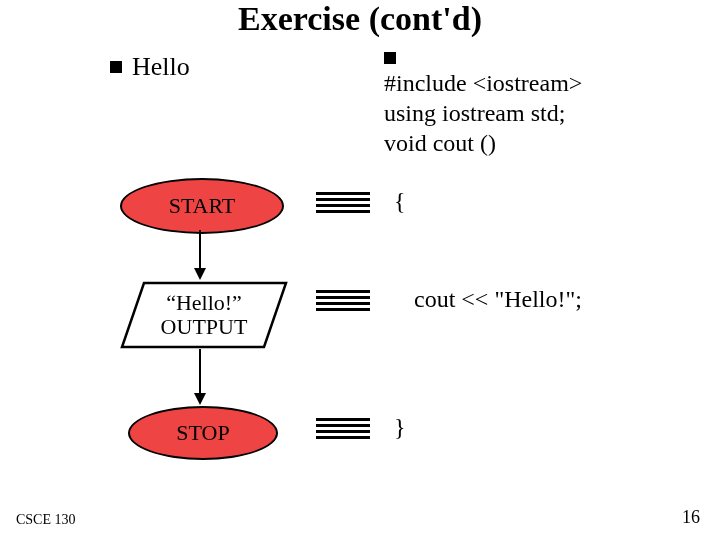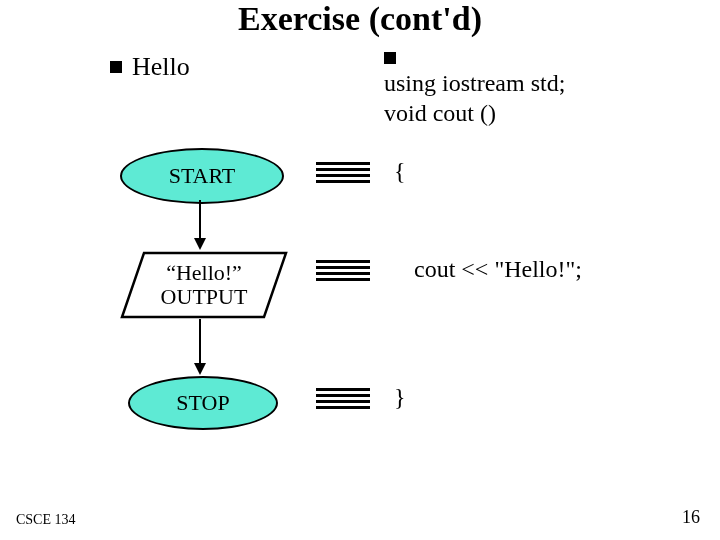--- a/index.html
+++ b/index.html
@@ -53,21 +53,21 @@
     height: 330px;
   }
   .terminal {
     position: absolute;
     border: 2.5px solid #000;
     border-radius: 50%;
     display: flex;
     align-items: center;
     justify-content: center;
     font-size: 22px;
-    background: #5eead4;
+    background: #ef4444;
   }
   .start-node { left: 10px; top: 12px; width: 160px; height: 52px; }
   .stop-node  { left: 18px; top: 240px; width: 146px; height: 50px; }
   .process {
     position: absolute;
     left: 10px; top: 115px;
     width: 168px; height: 68px;
     display: flex;
     align-items: center;
     justify-content: center;
@@ -121,20 +121,21 @@
     <div class="heading">
       <span class="bullet"></span>
       <span>Hello</span>
     </div>
   </div>
   <div class="col-right">
     <div class="heading">
       <span class="bullet"></span>
     </div>
     <div class="code-pre">
+      <div>#include &lt;iostream&gt;</div>
       <div>using iostream std;</div>
       <div>void cout ()</div>
     </div>
   </div>
 </div>
 
 <div class="flow-area" style="margin-top:8px; margin-left:110px;">
 
   <div class="terminal start-node">
     <span>START</span>
@@ -174,14 +175,14 @@
   </div>
   <div class="rhs" style="left:304px; top:120px;">cout &lt;&lt; "Hello!";</div>
 
   <div class="equiv" style="left:206px; top:252px;">
     <span class="equiv-lines"><span class="l"></span><span class="l"></span><span class="l"></span><span class="l"></span></span>
   </div>
   <div class="rhs" style="left:284px; top:248px;">}</div>
 
 </div>
 
-<div class="footer-left">CSCE 134</div>
+<div class="footer-left">CSCE 130</div>
 <div class="footer-right">16</div>
 
 </body></html>

